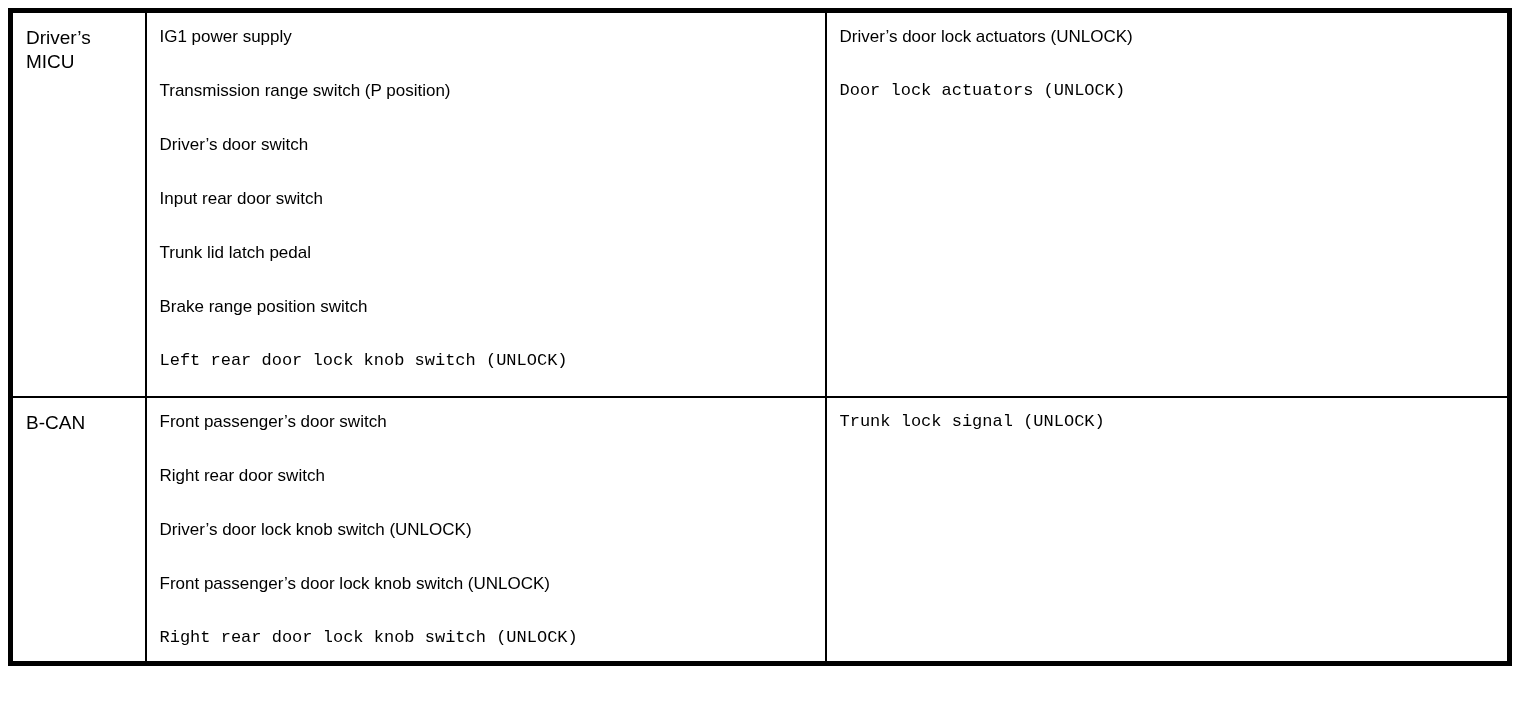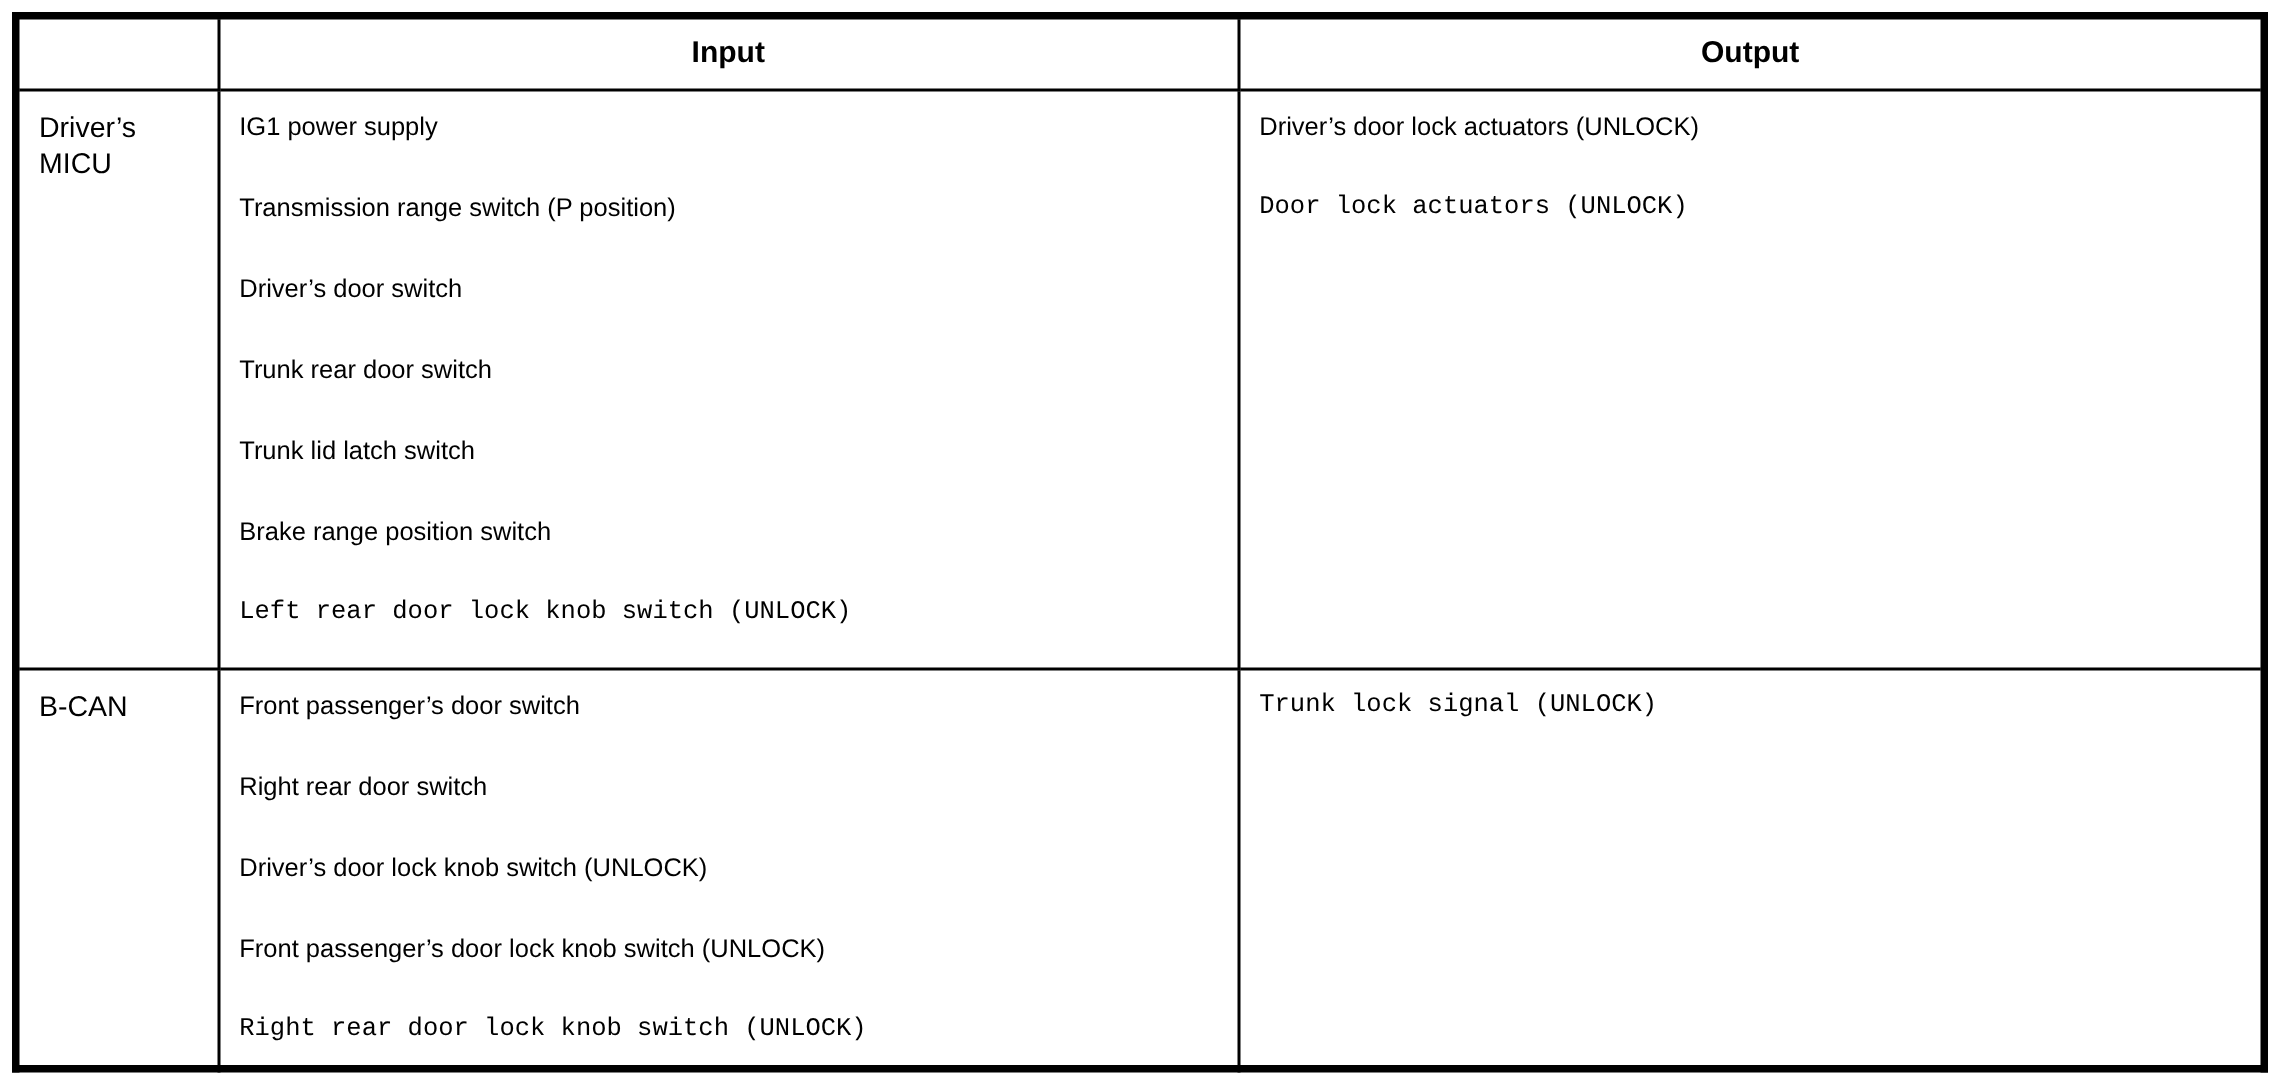--- a/index.html
+++ b/index.html
@@ -65,39 +65,34 @@
 <body>
 
 <div class="sheet">
   <table class="io-table">
     <colgroup>
       <col class="c-source">
       <col class="c-input">
       <col class="c-output">
     </colgroup>
     <tbody>
-        <tr class="header-row">
-      <th></th>
-      <th>Input</th>
-      <th>Output</th>
-    </tr>
 
     <tr class="row-micu">
       <td>
         <div class="cell-pad">
           <div class="row-label">Driver’s MICU</div>
         </div>
       </td>
       <td>
         <div class="cell-pad">
           <div class="cell-item">IG1 power supply</div>
           <div class="cell-item">Transmission range switch (P position)</div>
           <div class="cell-item">Driver’s door switch</div>
-          <div class="cell-item">Trunk rear door switch</div>
-          <div class="cell-item">Trunk lid latch switch</div>
+          <div class="cell-item">Input rear door switch</div>
+          <div class="cell-item">Trunk lid latch pedal</div>
           <div class="cell-item">Brake range position switch</div>
           <div class="cell-item">Left rear door lock knob switch (UNLOCK)</div>
         </div>
       </td>
       <td>
         <div class="cell-pad">
           <div class="cell-item">Driver’s door lock actuators (UNLOCK)</div>
           <div class="cell-item">Door lock actuators (UNLOCK)</div>
         </div>
       </td>

